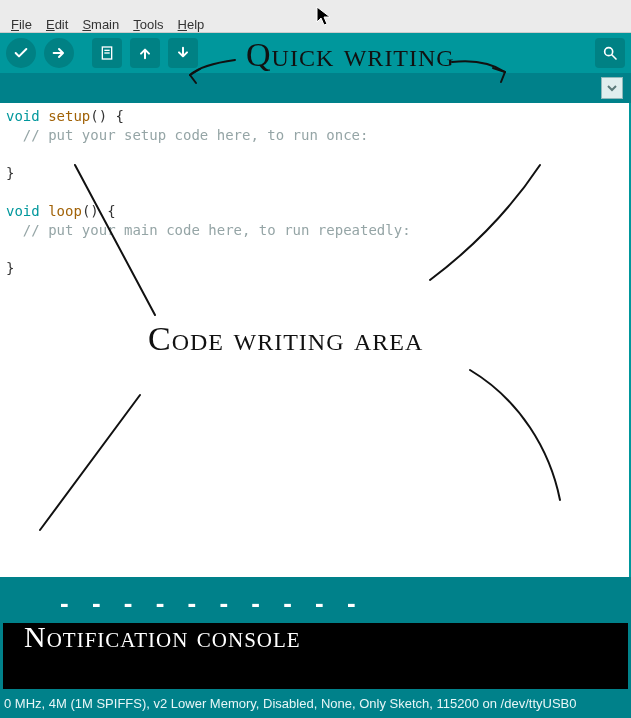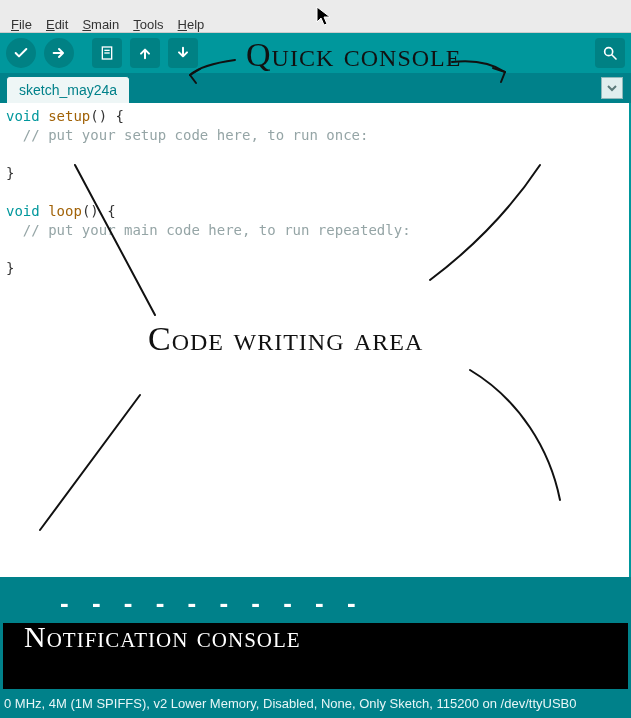--- a/index.html
+++ b/index.html
@@ -177,21 +177,20 @@
   </div>
   <div class="tool-btn square right">
     <svg viewBox="0 0 24 24">
         <circle cx="10" cy="10" r="6" fill="none" stroke="#fff" stroke-width="2.5"></circle>
         <line x1="15" y1="15" x2="21" y2="21" stroke="#fff" stroke-width="2.5" stroke-linecap="round"></line>
       </svg>
   </div>
 </div>
 
 <div class="tabstrip">
-  <div class="tab">sketch_may24a</div>
   <div class="tab-drop">
     <svg width="10" height="10" viewBox="0 0 10 10">
         <path d="M1 3l4 4 4-4" stroke="#5a7a7a" stroke-width="2" fill="none"></path>
       </svg>
   </div>
 </div>
 
 <div class="editor"><span class="tok-kw">void</span> <span class="tok-fn">setup</span><span class="tok-plain">() {</span>
 <span class="tok-comment">  // put your setup code here, to run once:</span>
 <span></span>
@@ -213,21 +212,21 @@
     <path d="M235 60 C 220 62, 200 66, 190 75"></path>
     <path d="M190 75 l 10 -6 M190 75 l 6 8"></path>
     <path d="M452 62 C 470 60, 490 62, 505 72"></path>
     <path d="M505 72 l -12 -4 M505 72 l -4 10"></path>
     <path d="M75 165 L 155 315"></path>
     <path d="M540 165 C 510 210, 470 250, 430 280"></path>
     <path d="M40 530 L 140 395"></path>
     <path d="M560 500 C 550 450, 520 400, 470 370"></path>
   </g>
 </svg>
-<div class="anno anno-quick">Quick console</div>
+<div class="anno anno-quick">Quick writing</div>
 <div class="anno anno-code">Code writing area</div>
 <div class="dashes">- - - - - - - - - -</div>
 <div class="anno anno-status">Status bar</div>
 <div class="anno anno-console">Notification console</div>
 
 <svg class="cursor-ptr" width="18" height="22" viewBox="0 0 18 22">
   <path d="M1 1 L1 16 L5 12 L8 19 L11 18 L8 11 L14 11 Z" fill="#000" stroke="#fff" stroke-width="1"></path>
 </svg>
 
 </body></html>

